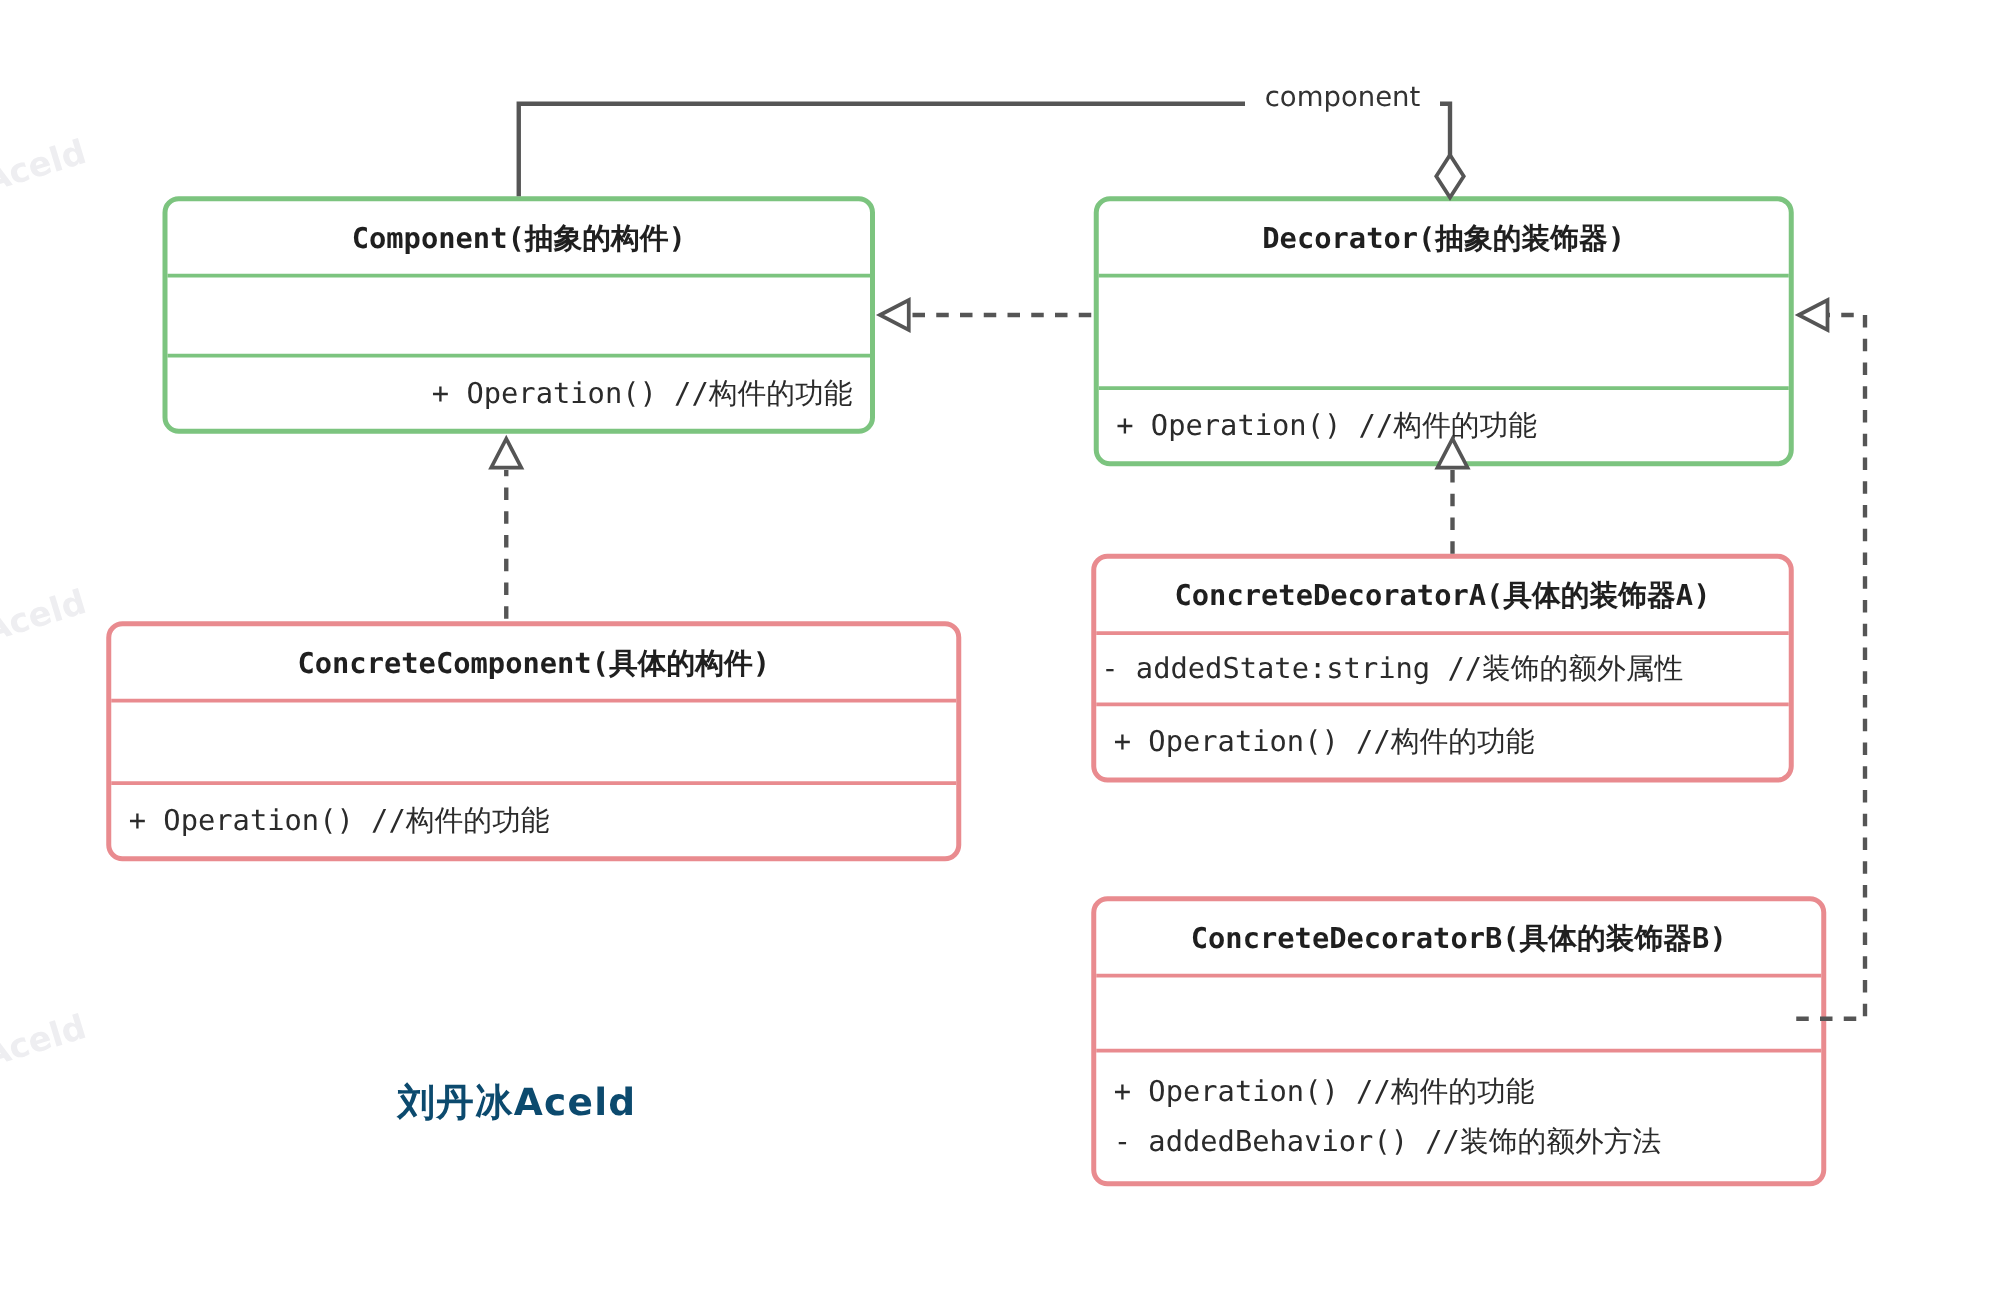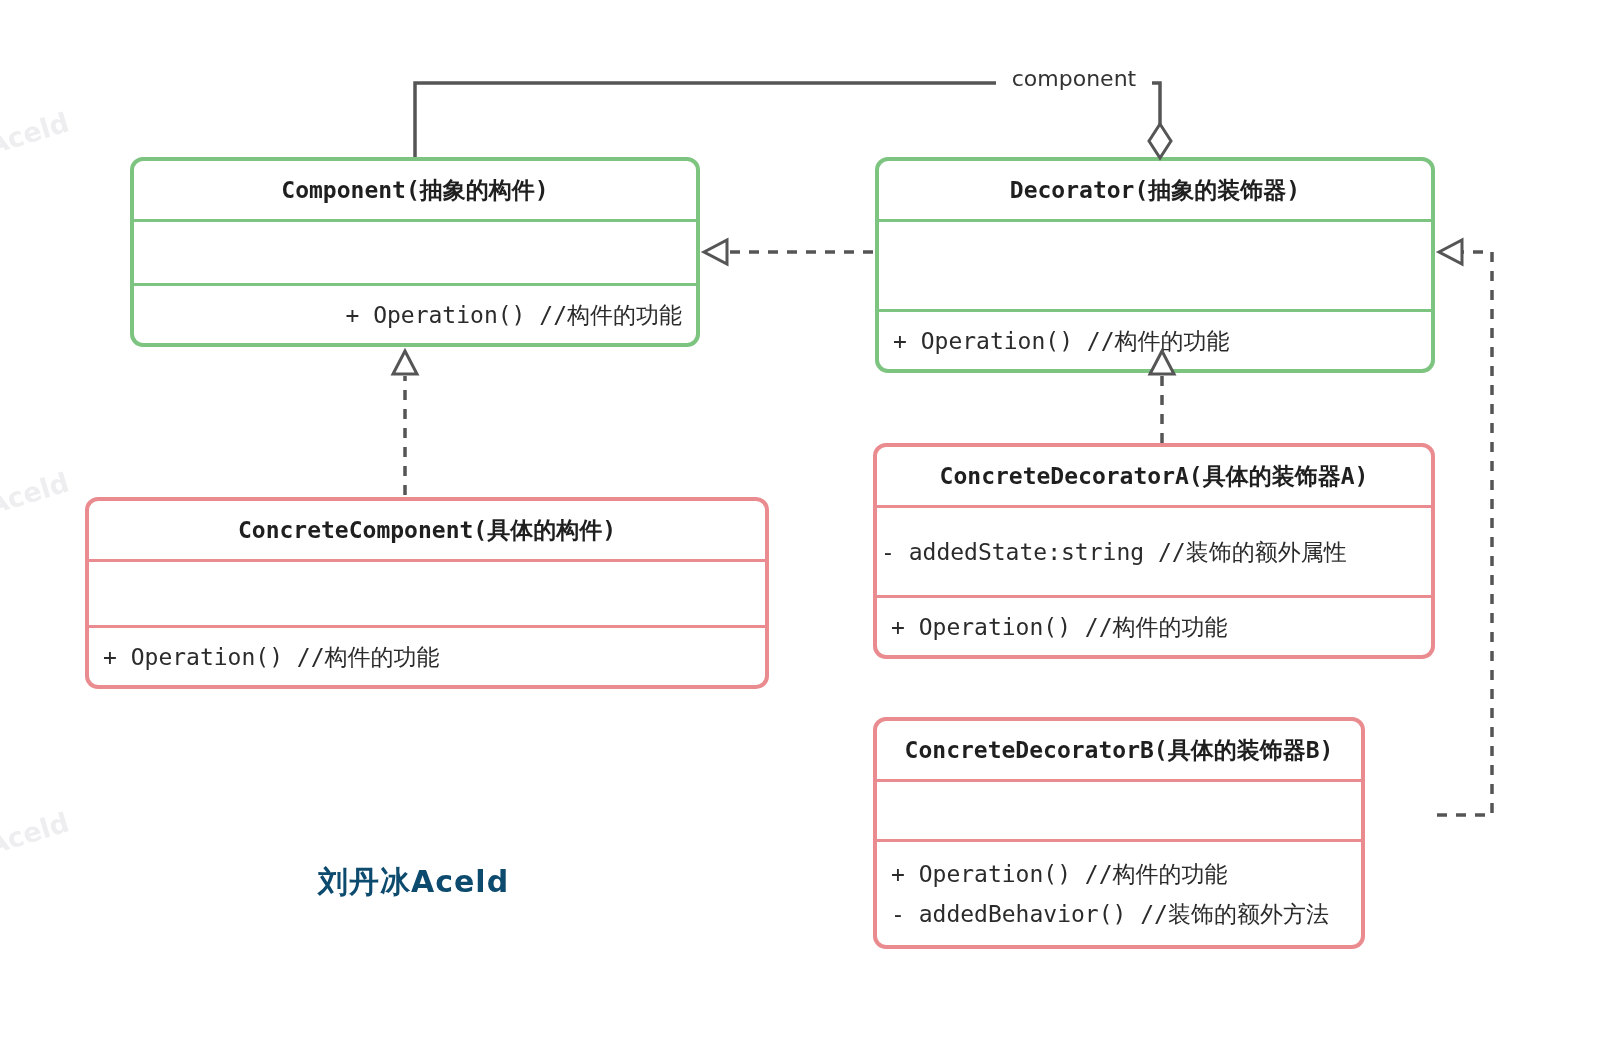--- a/index.html
+++ b/index.html
@@ -107,31 +107,31 @@
   </div>
 
   <div class="uml-class red" style="left:85px; top:497px; width:684px; height:192px;">
     <div class="sec title">ConcreteComponent(具体的构件)</div>
     <div class="sec mid"></div>
     <div class="sec methods">
       <div class="member">+ Operation() //构件的功能</div>
     </div>
   </div>
 
-  <div class="uml-class red" style="left:873px; top:443px; width:562px; height:216px;">
+  <div class="uml-class red" style="left:873px; top:443px; width:562px; height:183px;">
     <div class="sec title">ConcreteDecoratorA(具体的装饰器A)</div>
     <div class="sec mid">
       <div class="member">- addedState:string //装饰的额外属性</div>
     </div>
     <div class="sec methods">
       <div class="member">+ Operation() //构件的功能</div>
     </div>
   </div>
 
-  <div class="uml-class red" style="left:873px; top:717px; width:492px; height:232px;">
+  <div class="uml-class red" style="left:873px; top:717px; width:588px; height:232px;">
     <div class="sec title">ConcreteDecoratorB(具体的装饰器B)</div>
     <div class="sec mid"></div>
     <div class="sec methods" style="height:106px;">
       <div class="member">+ Operation() //构件的功能</div>
       <div class="member">- addedBehavior() //装饰的额外方法</div>
     </div>
   </div>
 
 </div>
 

